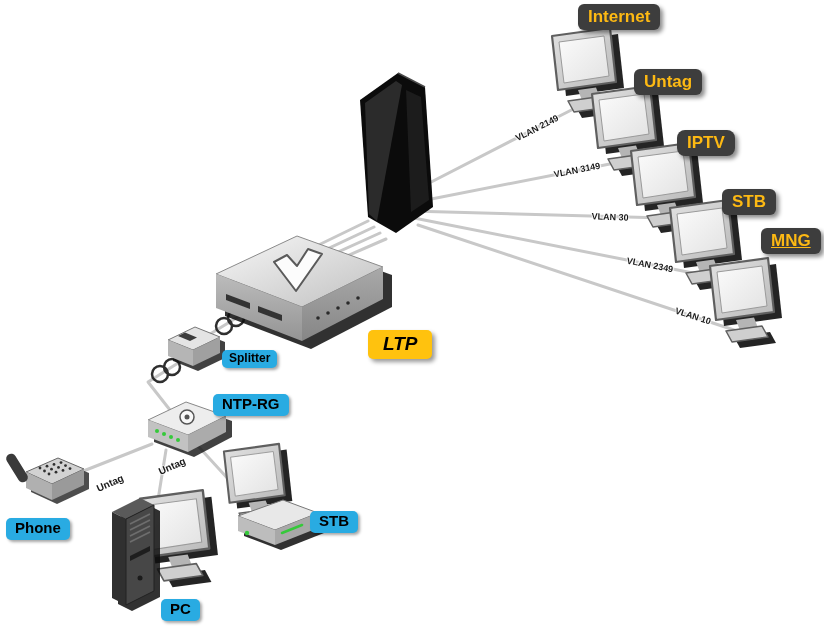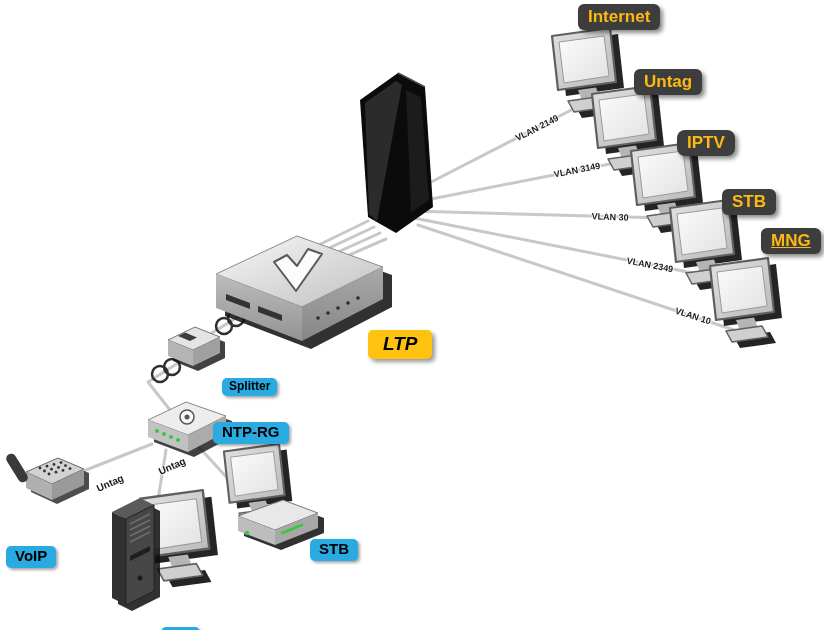--- a/index.html
+++ b/index.html
@@ -36,21 +36,20 @@
     box-shadow:3px 3px 4px rgba(0,0,0,0.4);
     font-style:italic;
   }
   .badge-blue {
     background:#29abe2;
     color:#000;
     font-size:15px;
     padding:1px 9px 2px;
     border-radius:5px;
     box-shadow:2px 2px 3px rgba(0,0,0,0.35);
-    margin-top:28px;
   }
   .badge-blue.small { font-size:12px; padding:1px 7px 2px; }
 
   .floating-label {
     position:absolute;
     font-size:9px;
     font-weight:bold;
     color:#1a1a1a;
     white-space:nowrap;
     text-shadow:0 0 2px #fff, 0 0 2px #fff, 1px 1px 1px #fff, -1px -1px 1px #fff;
@@ -232,21 +231,21 @@
   <div class="badge badge-dark" style="left:578px; top:4px;">Internet</div>
   <div class="badge badge-dark" style="left:634px; top:69px;">Untag</div>
   <div class="badge badge-dark" style="left:677px; top:130px;border-radius:8px;">IPTV</div>
   <div class="badge badge-dark" style="left:722px; top:189px;">STB</div>
   <div class="badge badge-dark" style="left:761px; top:228px;text-decoration:underline;">MNG</div>
 
   <div class="badge badge-yellow" style="left:368px; top:330px;">LTP</div>
 
   <div class="badge badge-blue small" style="left:222px; top:350px;">Splitter</div>
   <div class="badge badge-blue" style="left:213px; top:394px;">NTP-RG</div>
-  <div class="badge badge-blue" style="left:6px;   top:518px;">VoIP</div>
+  <div class="badge badge-blue" style="left:6px;   top:518px;">Phone</div>
   <div class="badge badge-blue" style="left:161px; top:599px;">PC</div>
   <div class="badge badge-blue" style="left:310px; top:511px;">STB</div>
 
   <div class="floating-label" id="vlan-0">VLAN 2149</div>
   <div class="floating-label" id="vlan-1">VLAN 3149</div>
   <div class="floating-label" id="vlan-2">VLAN 30</div>
   <div class="floating-label" id="vlan-3">VLAN 2349</div>
   <div class="floating-label" id="vlan-4">VLAN 10</div>
 
   <div class="floating-label" id="untag-0">Untag</div>

